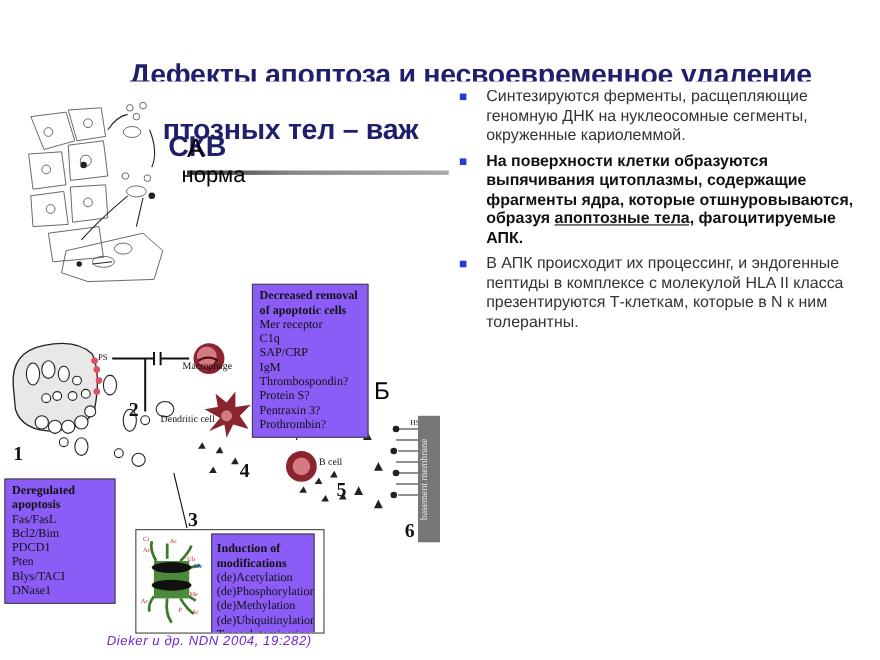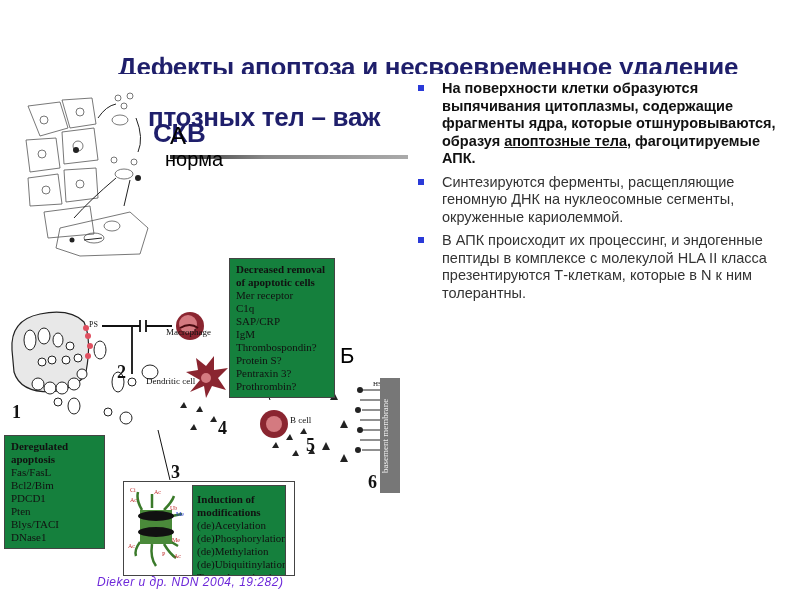--- a/index.html
+++ b/index.html
@@ -13,21 +13,21 @@
   .label-norma{left:165px;top:148px;font-size:20px;color:#000;}
   .gray-line{left:170px;top:155px;width:238px;height:4px;background:linear-gradient(to right,#333,#888 40%,#aaa);}
   .label-b{left:340px;top:343px;font-size:22px;color:#000;}
   .caption{left:97px;top:575px;font-size:12px;font-style:italic;color:#6d28d9;letter-spacing:0.5px;}
   .bullets{left:415px;top:80px;width:380px;}
   .bullet{position:relative;padding-left:27px;margin-bottom:6px;font-size:14.5px;line-height:17.5px;color:#111;}
   .bullet::before{content:"";position:absolute;left:3px;top:5px;width:6px;height:6px;background:#2a3ad8;}
   .bullet.bold{font-weight:bold;}
   .bullet.light{color:#333;}
   .u{text-decoration:underline;}
-  .figure{border:1px solid #444;background:#15803d;font-family:"Liberation Serif",serif;font-size:11px;line-height:13px;color:#111;padding:4px 6px;}
+  .figure{border:1px solid #444;background:#8b5cf6;font-family:"Liberation Serif",serif;font-size:11px;line-height:13px;color:#111;padding:4px 6px;}
   .figure b{font-weight:bold;}
   .diag-top{left:20px;top:88px;width:130px;height:170px;}
   .cell-label{font-family:"Liberation Serif",serif;font-size:11px;color:#111;}
   .num{font-family:"Liberation Serif",serif;font-weight:bold;font-size:18px;color:#111;}
   .bm{left:380px;top:378px;width:20px;height:115px;background:#777;color:#eee;font-size:9px;writing-mode:vertical-rl;transform:rotate(180deg);text-align:center;font-family:"Liberation Serif",serif;}
 </style>
 </head>
 <body>
 
 <div class="abs title title-line1">Дефекты апоптоза и несвоевременное удаление</div>
@@ -226,16 +226,16 @@
     <div>(de)Methylation</div>
     <div>(de)Ubiquitinylation</div>
     <div>Transglutamination</div>
   </div>
 </div>
 
 <div class="abs label-b">Б</div>
 <div class="abs caption">Dieker и др.  NDN  2004, 19:282)</div>
 
 <div class="abs bullets">
+  <div class="bullet light"><span>Синтезируются ферменты, расщепляющие геномную ДНК на нуклеосомные сегменты, окруженные кариолеммой.</span></div>
   <div class="bullet bold"><span>На поверхности клетки образуются выпячивания цитоплазмы, содержащие фрагменты ядра, которые отшнуровываются, образуя </span><span class="u">апоптозные тела,</span><span> фагоцитируемые АПК.</span></div>
-  <div class="bullet light"><span>Синтезируются ферменты, расщепляющие геномную ДНК на нуклеосомные сегменты, окруженные кариолеммой.</span></div>
   <div class="bullet light"><span>В АПК происходит их процессинг,  и эндогенные пептиды в комплексе с молекулой HLA II класса презентируются Т-клеткам, которые в N к ним толерантны.</span></div>
 </div>
 
 </body></html>

